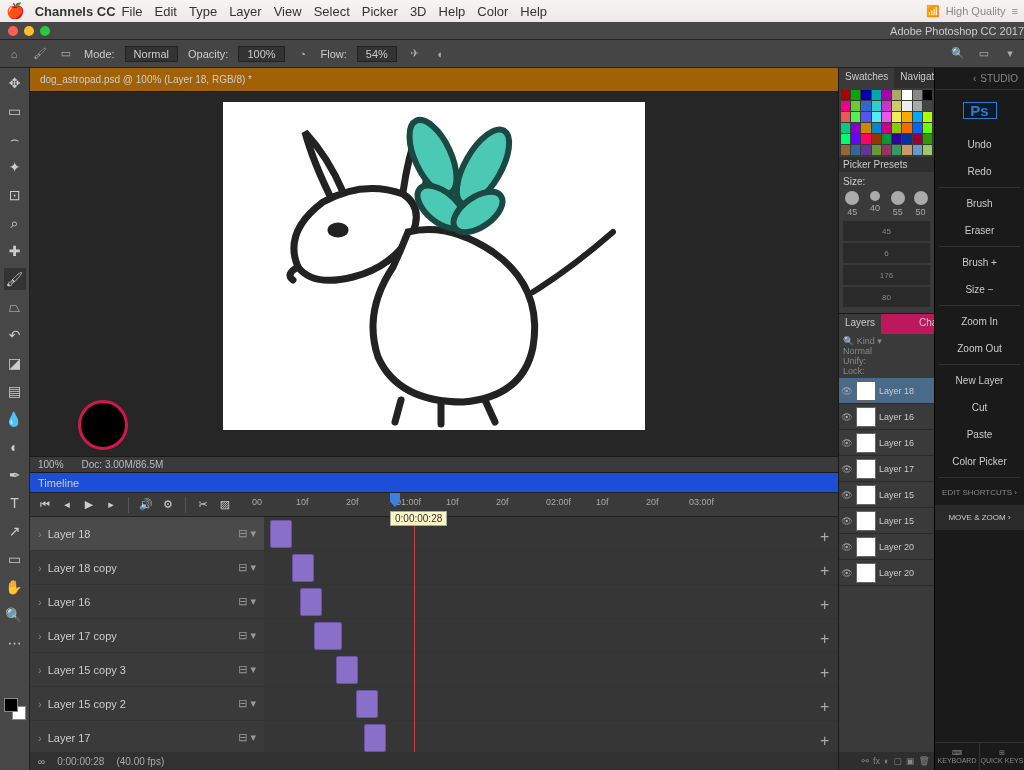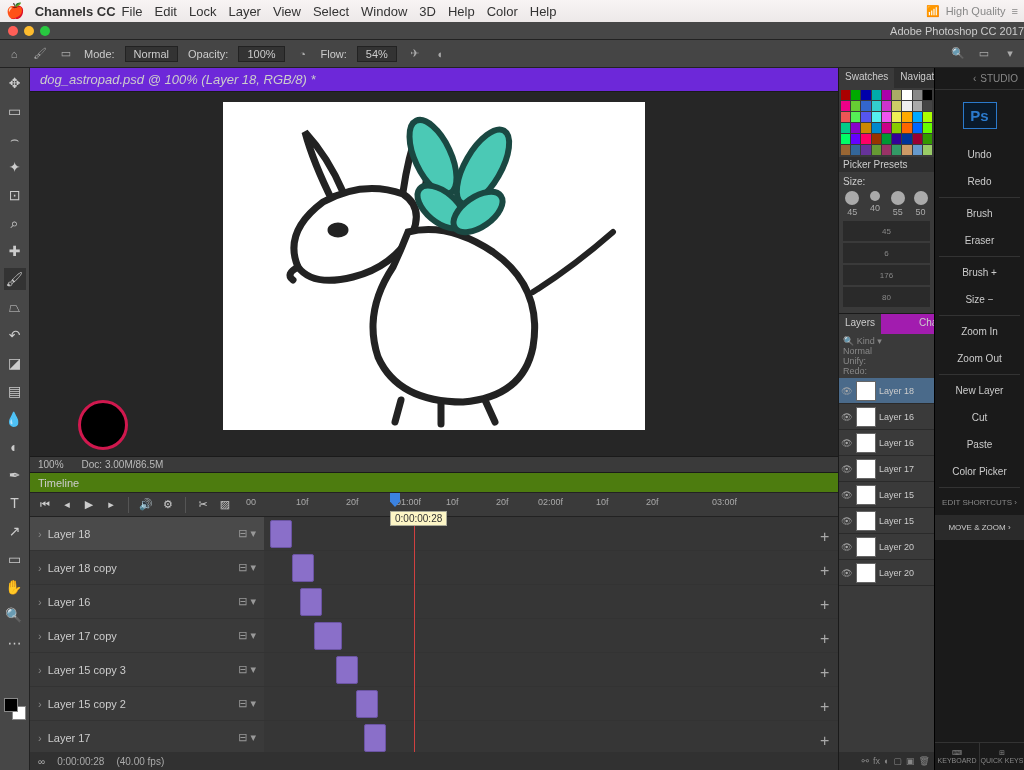--- a/index.html
+++ b/index.html
@@ -23,28 +23,28 @@
 
 .workspace { display: flex; height: 702px; }
 .toolbar { width: 30px; background: #474747; border-right: 1px solid #222; display: flex; flex-direction: column; align-items: center; padding-top: 4px; gap: 6px; }
 .toolbar .tool { width: 22px; height: 22px; display: flex; align-items: center; justify-content: center; color: #ccc; font-size: 14px; cursor: pointer; }
 .toolbar .tool.active { background: #333; }
 .toolbar .fgbg { margin-top: auto; margin-bottom: 50px; width: 22px; height: 22px; position: relative; }
 .toolbar .fgbg .fg { width: 14px; height: 14px; background: #000; border: 1px solid #888; position: absolute; top: 0; left: 0; z-index: 2; }
 .toolbar .fgbg .bg { width: 14px; height: 14px; background: #fff; border: 1px solid #888; position: absolute; bottom: 0; right: 0; }
 
 .main-col { flex: 1; display: flex; flex-direction: column; background: #2b2b2b; min-width: 0; }
-.doc-tab { height: 24px; background: #6d28d9; display: flex; align-items: center; padding: 0 10px; font-size: 13px; color: #ccc; border-bottom: 1px solid #1a1a1a; font-style: italic; }
+.doc-tab { height: 24px; background: #a16207; display: flex; align-items: center; padding: 0 10px; font-size: 10px; color: #ccc; border-bottom: 1px solid #1a1a1a; }
 .canvas-area { flex: 1; background: #262626; position: relative; display: flex; justify-content: center; padding: 10px 0 0 0; overflow: hidden; }
 .canvas { width: 422px; height: 328px; background: #fff; position: relative; }
 .brush-circle { position: absolute; left: 48px; bottom: 6px; width: 50px; height: 50px; border: 3px solid #d0184e; border-radius: 50%; background: #000; }
 .statusline { height: 16px; background: #3a3a3a; color: #bbb; font-size: 10px; display: flex; align-items: center; padding: 0 8px; gap: 18px; border-top: 1px solid #1a1a1a; }
 
 .timeline-panel { height: 298px; background: #3a3a3a; display: flex; flex-direction: column; border-top: 1px solid #1a1a1a; }
-.tl-tab { height: 20px; background: #4d7c0f; display: flex; align-items: center; font-size: 11px; color: #ccc; padding: 0 8px; border-bottom: 1px solid #222; }
+.tl-tab { height: 20px; background: #1d4ed8; display: flex; align-items: center; font-size: 11px; color: #ccc; padding: 0 8px; border-bottom: 1px solid #222; }
 .tl-ctrl { height: 24px; display: flex; align-items: center; gap: 8px; padding: 0 8px; color: #ccc; font-size: 11px; border-bottom: 1px solid #222; }
 .tl-ctrl .btn { width: 14px; display: flex; justify-content: center; cursor: pointer; }
 .tl-ctrl .sep { width: 1px; height: 16px; background: #555; margin: 0 2px; }
 .ruler { flex: 1; display: flex; align-items: center; position: relative; height: 100%; font-size: 9px; color: #aaa; }
 .ruler span { position: absolute; top: 4px; }
 .playhead { position: absolute; left: 150px; top: 0; display: flex; flex-direction: column; align-items: center; z-index: 5; }
 .playhead .head { width: 10px; height: 14px; background: #3b82e0; clip-path: polygon(0 0,100% 0,100% 60%,50% 100%,0 60%); }
 .tooltip { position: absolute; left: 150px; top: 18px; background: #fdf6c6; border: 1px solid #aa9; color: #333; font-size: 10px; padding: 1px 4px; z-index: 6; }
 
 .tl-tracks { flex: 1; overflow-y: auto; display: flex; }
@@ -67,54 +67,54 @@
 .swatches-grid { display: grid; grid-template-columns: repeat(9, 1fr); gap: 1px; padding: 2px; }
 .swatches-grid div { height: 10px; }
 .brush-presets { padding: 4px; }
 .brush-presets .hdr { background: #2e2e2e; padding: 2px 4px; font-size: 10px; margin: -4px -4px 4px -4px; }
 .brush-row { display: flex; gap: 4px; margin-top: 4px; font-size: 9px; color: #aaa; }
 .brush-row div { flex: 1; text-align: center; }
 .brush-row .dot { width: 14px; height: 14px; background: #aaa; border-radius: 50%; margin: 0 auto 2px; }
 .stroke-samples { margin-top: 4px; }
 .stroke-samples div { height: 20px; background: #2a2a2a; margin-bottom: 2px; display: flex; align-items: center; justify-content: center; color: #888; font-size: 8px; }
 .layers-panel { flex: 1; display: flex; flex-direction: column; border-top: 1px solid #1a1a1a; }
-.layers-panel .tabs { height: 20px; display: flex; background: #a21caf; gap: 32px; }
+.layers-panel .tabs { height: 20px; display: flex; background: #be185d; gap: 32px; }
 .layers-panel .tabs span { padding: 3px 6px; font-size: 10px; }
 .layers-panel .tabs span.active { background: #3a3a3a; }
 .layer-opts { padding: 2px 4px; font-size: 9px; color: #888; }
 .layer-list { flex: 1; overflow-y: auto; }
 .layer-item { height: 26px; display: flex; align-items: center; padding: 0 2px; font-size: 9px; color: #ccc; border-bottom: 1px solid #2a2a2a; gap: 3px; }
 .layer-item.sel { background: #4a6a8a; }
 .layer-item .eye { width: 12px; color: #aaa; }
 .layer-item .thumb { width: 20px; height: 20px; background: #fff; border: 1px solid #666; }
 .layer-footer { height: 18px; background: #2e2e2e; display: flex; align-items: center; justify-content: flex-end; gap: 4px; padding: 0 4px; font-size: 9px; color: #888; }
 
 .studio-panel { width: 90px; background: #1a1a1a; border-left: 1px solid #000; display: flex; flex-direction: column; color: #aaa; font-size: 10px; }
 .studio-hdr { height: 22px; display: flex; align-items: center; justify-content: flex-end; padding: 0 6px; font-size: 10px; color: #888; border-bottom: 1px solid #333; }
 .studio-hdr .chev { margin-right: 4px; }
-.ps-badge { width: 34px; height: 27px; margin: 12px auto; border: 1px solid #2b7acc; display: flex; align-items: center; justify-content: center; color: #2b7acc; font-weight: bold; font-size: 15px; background: #0a1a2a; }
+.ps-badge { width: 34px; height: 17px; margin: 12px auto; border: 1px solid #2b7acc; display: flex; align-items: center; justify-content: center; color: #2b7acc; font-weight: bold; font-size: 15px; background: #0a1a2a; }
 .studio-btn { text-align: center; padding: 8px 2px; cursor: pointer; color: #ccc; font-size: 10px; }
 .studio-sep { height: 1px; background: #333; margin: 2px 4px; }
 .studio-footer { margin-top: auto; display: flex; border-top: 1px solid #333; }
 .studio-footer div { flex: 1; text-align: center; padding: 6px 0; font-size: 7px; color: #888; }
 .studio-footer div:first-child { border-right: 1px solid #333; }
 </style>
 </head>
 <body>
 
 <div class="menubar">
   <span class="apple">🍎</span>
   <span class="app-name">Channels CC</span>
   <span class="menu-item">File</span>
   <span class="menu-item">Edit</span>
-  <span class="menu-item">Lock</span>
+  <span class="menu-item">Type</span>
   <span class="menu-item">Layer</span>
   <span class="menu-item">View</span>
   <span class="menu-item">Select</span>
-  <span class="menu-item">Window</span>
+  <span class="menu-item">Picker</span>
   <span class="menu-item">3D</span>
   <span class="menu-item">Help</span>
   <span class="menu-item">Color</span>
   <span class="menu-item">Help</span>
   <div class="right">
     <span>📶</span>
     <span>High Quality</span>
     <span>≡</span>
   </div>
 </div>
@@ -217,30 +217,30 @@
         <span class="btn">◂</span>
         <span class="btn">▶</span>
         <span class="btn">▸</span>
         <span class="sep"></span>
         <span class="btn">🔊</span>
         <span class="btn">⚙</span>
         <span class="sep"></span>
         <span class="btn">✂</span>
         <span class="btn">▨</span>
         <div class="ruler">
-          <span style="left:6px">00</span>
+          <span style="left:12px">00</span>
           <span style="left:56px">10f</span>
           <span style="left:106px">20f</span>
           <span style="left:156px">01:00f</span>
           <span style="left:206px">10f</span>
           <span style="left:256px">20f</span>
-          <span style="left:298px">02:00f</span>
+          <span style="left:306px">02:00f</span>
           <span style="left:356px">10f</span>
           <span style="left:406px">20f</span>
-          <span style="left:472px">03:00f</span>
+          <span style="left:449px">03:00f</span>
           <div class="playhead">
               <div class="head"></div>
             </div>
           <div class="tooltip">0:00:00:28</div>
         </div>
       </div>
       <div class="tl-tracks">
         <div class="track-names" id="track-names">
             <div class="track-row sel">
               <span><span class="chev">›</span>Layer 18</span>
@@ -398,21 +398,21 @@
     </div>
     <div class="layers-panel">
       <div class="tabs">
         <span class="active">Layers</span>
         <span>Channels</span>
       </div>
       <div class="layer-opts">
         <span>🔍 <span>Kind</span> ▾</span><br>
         <span>Normal</span><br>
         <span>Unify:</span><br>
-        <span>Redo:</span>
+        <span>Lock:</span>
       </div>
       <div class="layer-list" id="layer-list">
           <div class="layer-item sel">
             <span class="eye">👁</span>
             <span class="thumb"></span>
             <span>Layer 18</span>
           </div>
           <div class="layer-item">
             <span class="eye">👁</span>
             <span class="thumb"></span>

